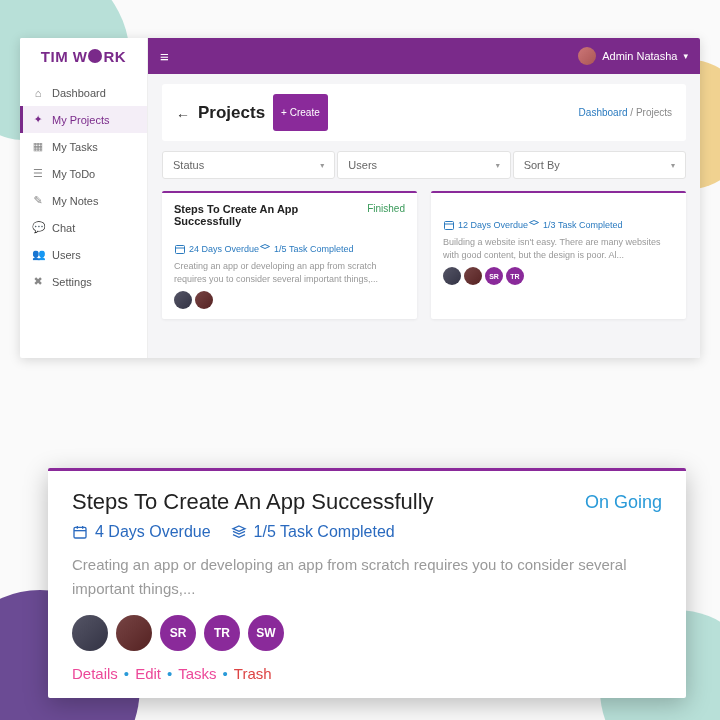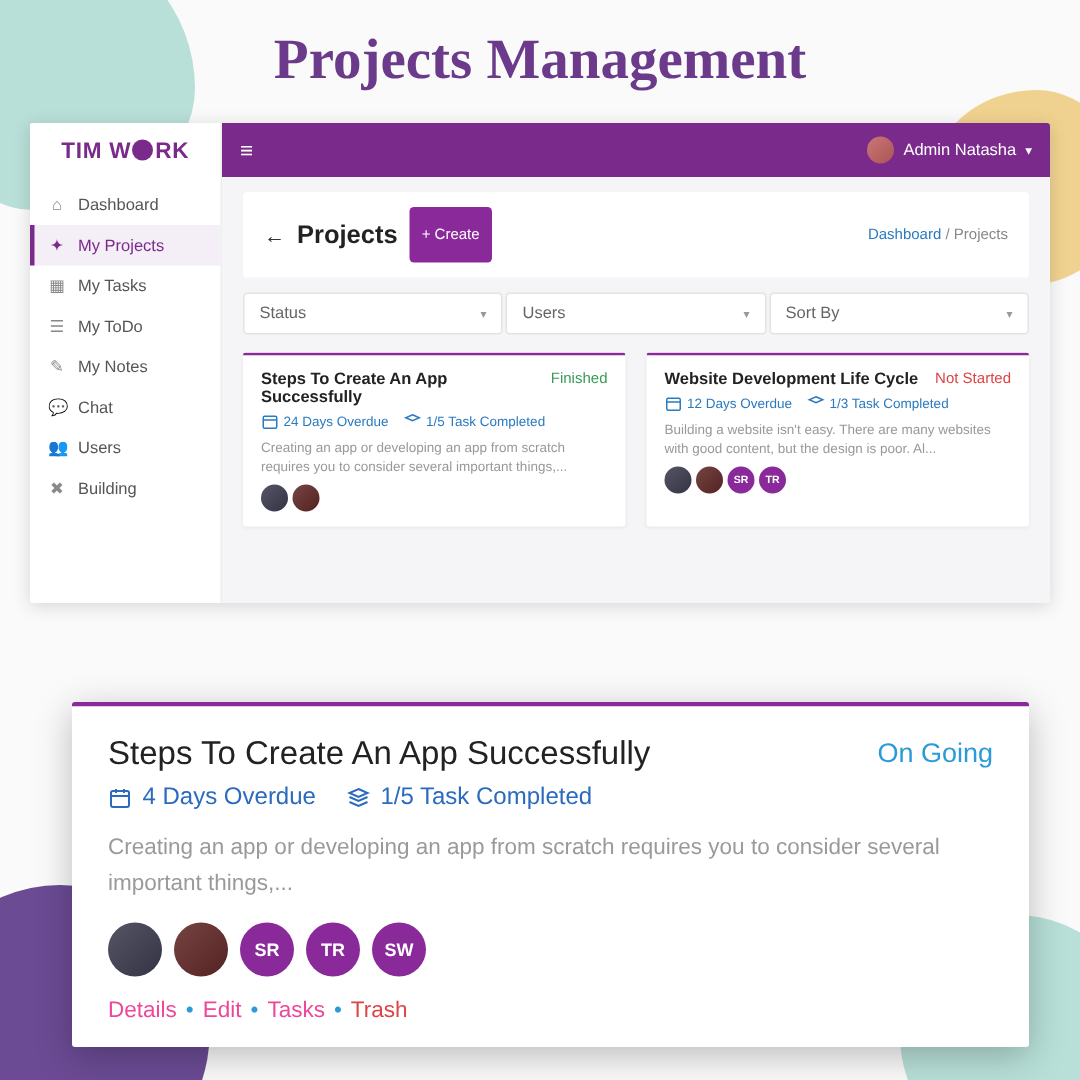--- a/index.html
+++ b/index.html
@@ -38,21 +38,21 @@
 .filters{display:flex;gap:2px;margin-top:10px}
 .fsel{flex:1;background:#fff;border:1px solid #e3e3e3;border-radius:3px;padding:7px 10px;font-size:11px;color:#666;display:flex;justify-content:space-between;align-items:center;cursor:pointer}
 .fsel .chev{font-size:8px;color:#999}
 .cards{display:flex;gap:14px;margin-top:12px}
 .card{flex:1;background:#fff;border-top:2px solid #8a2a9a;border-radius:2px;padding:10px 12px;box-shadow:0 1px 3px rgba(0,0,0,.06)}
 .card-h{display:flex;justify-content:space-between;align-items:flex-start}
 .card-title{font-size:11px;font-weight:600;color:#222}
 .status{font-size:10px;font-weight:400}
 .st-fin{color:#3a9a5a}
 .st-not{color:#d44}
-.meta{display:flex;gap:10px;margin-top:4px;font-size:9px;color:#2a7abf}
+.meta{display:flex;margin-top:16px;font-size:9px;color:#2a7abf}
 .meta span{display:flex;align-items:center;gap:3px}
 .desc{font-size:9px;color:#999;margin-top:5px;line-height:1.4}
 .avrow{display:flex;gap:3px;margin-top:6px}
 .av{width:18px;height:18px;border-radius:50%;background:#8a2a9a;color:#fff;font-size:7px;display:flex;align-items:center;justify-content:center;font-weight:600}
 .av.img1{background:linear-gradient(135deg,#556,#334)}
 .av.img2{background:linear-gradient(135deg,#744,#522)}
 
 .overlay{position:absolute;left:48px;right:34px;top:468px;background:#fff;border-top:3px solid #8a2a9a;box-shadow:0 6px 24px rgba(0,0,0,.25);padding:18px 24px 16px;border-radius:2px}
 .ov-h{display:flex;justify-content:space-between;align-items:center}
 .ov-title{font-size:22px;font-weight:500;color:#222}
@@ -73,21 +73,20 @@
 </style>
 </head>
 <body>
 
 <div class="blob blob1"></div>
 <div class="blob blob2"></div>
 <div class="blob blob3"></div>
 <div class="blob blob4"></div>
 
 <div class="hero">
-  <h1>Projects Management</h1>
 </div>
 
 <div class="app">
   <div class="topbar">
     <div class="logo">
       <span>TIM W</span>
         <span class="logo-star"></span>
         <span>RK</span>
     </div>
     <div class="navbar">
@@ -124,21 +123,21 @@
         <div class="sb-item">
           <span class="sb-ico">💬</span>
           <span>Chat</span>
         </div>
         <div class="sb-item">
           <span class="sb-ico">👥</span>
           <span>Users</span>
         </div>
         <div class="sb-item">
           <span class="sb-ico">✖</span>
-          <span>Building</span>
+          <span>Settings</span>
         </div>
       </div>
     <div class="main">
       <div class="mainhead">
         <div class="mh-left">
           <span class="back-arrow">←</span>
           <span class="mh-title">Projects</span>
           <span class="btn-create">+ Create</span>
         </div>
         <div class="crumb">
@@ -174,24 +173,20 @@
                   <path d="M12 3l9 4-9 4-9-4 9-4z" fill="none" stroke="#2a7abf" stroke-width="2"></path>
                 </svg>1/5 Task Completed</span>
             </div>
             <div class="desc">Creating an app or developing an app from scratch requires you to consider several important things,...</div>
             <div class="avrow">
               <span class="av img1"></span>
               <span class="av img2"></span>
             </div>
           </div>
           <div class="card">
-            <div class="card-h">
-              <div class="card-title">Website Development Life Cycle</div>
-              <div class="status st-not">Not Started</div>
-            </div>
             <div class="meta">
               <span><svg class="mini" viewBox="0 0 24 24">
                   <rect x="3" y="5" width="18" height="16" rx="2" fill="none" stroke="#2a7abf" stroke-width="2"></rect>
                   <line x1="3" y1="10" x2="21" y2="10" stroke="#2a7abf" stroke-width="2"></line>
                 </svg>12 Days Overdue</span>
               <span><svg class="mini" viewBox="0 0 24 24">
                   <path d="M12 3l9 4-9 4-9-4 9-4z" fill="none" stroke="#2a7abf" stroke-width="2"></path>
                 </svg>1/3 Task Completed</span>
             </div>
             <div class="desc">Building a website isn't easy. There are many websites with good content, but the design is poor. Al...</div>

